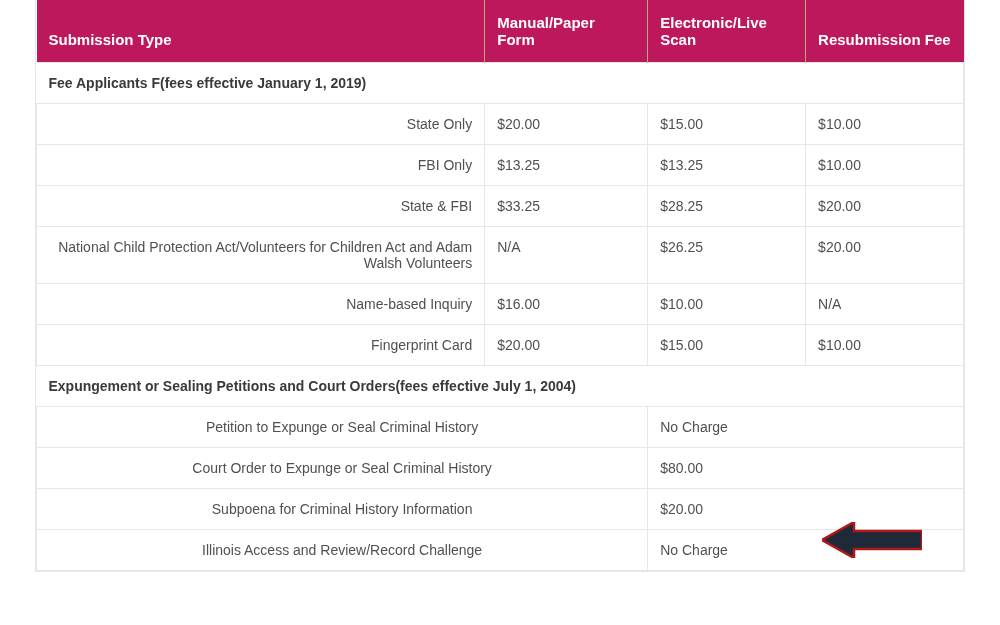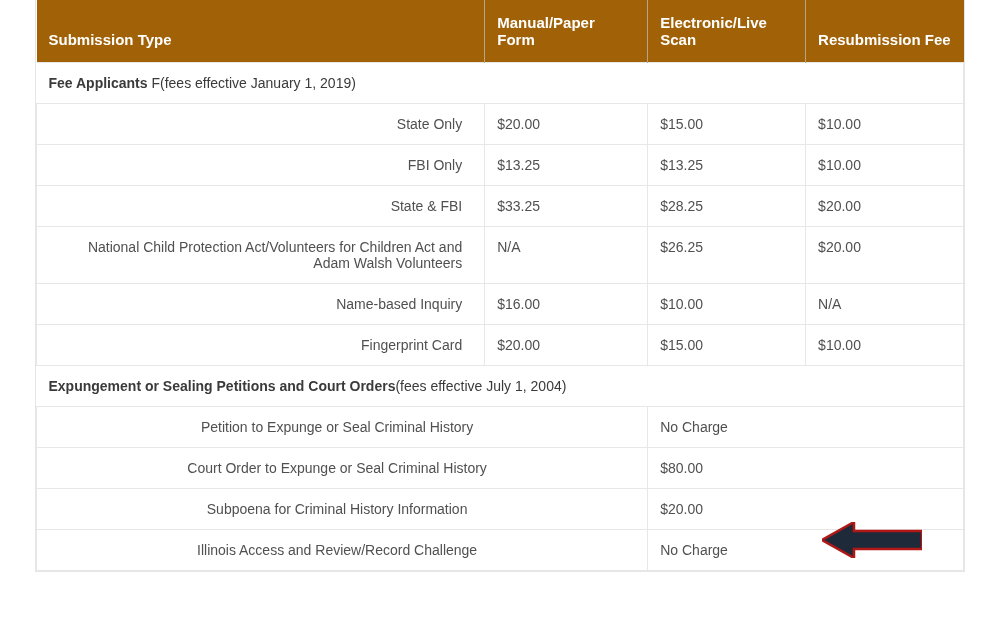--- a/index.html
+++ b/index.html
@@ -14,21 +14,21 @@
     margin: 0 35px;
     border: 1px solid #e5e5e5;
     border-top: none;
   }
   table {
     width: 100%;
     border-collapse: collapse;
     table-layout: fixed;
   }
   thead th {
-    background: #a16207;
+    background: #be185d;
     color: #ffffff;
     font-weight: 600;
     text-align: left;
     padding: 14px 12px;
     font-size: 15px;
     vertical-align: bottom;
     border-right: 1px solid #b5a589;
   }
   thead th:last-child { border-right: none; }
   thead th:nth-child(1) { width: 440px; }
@@ -43,25 +43,25 @@
     vertical-align: top;
   }
   tbody tr.section td {
     font-weight: 700;
     color: #3a3a3a;
     border-bottom: 1px solid #e7e7e7;
     border-top: 1px solid #e7e7e7;
     border-left: none;
   }
   tbody tr.section td .note {
-    font-weight: 400;
+    font-weight: 700;
   }
   tbody td.label-cell {
     text-align: right;
-    padding-right: 22px;
+    padding-right: 12px;
   }
   tbody tr.wide-label td.label-cell {
     text-align: center;
   }
   .container { position: relative; }
   .arrow {
     position: absolute;
     left: 822px;
     top: 522px;
     width: 100px;

